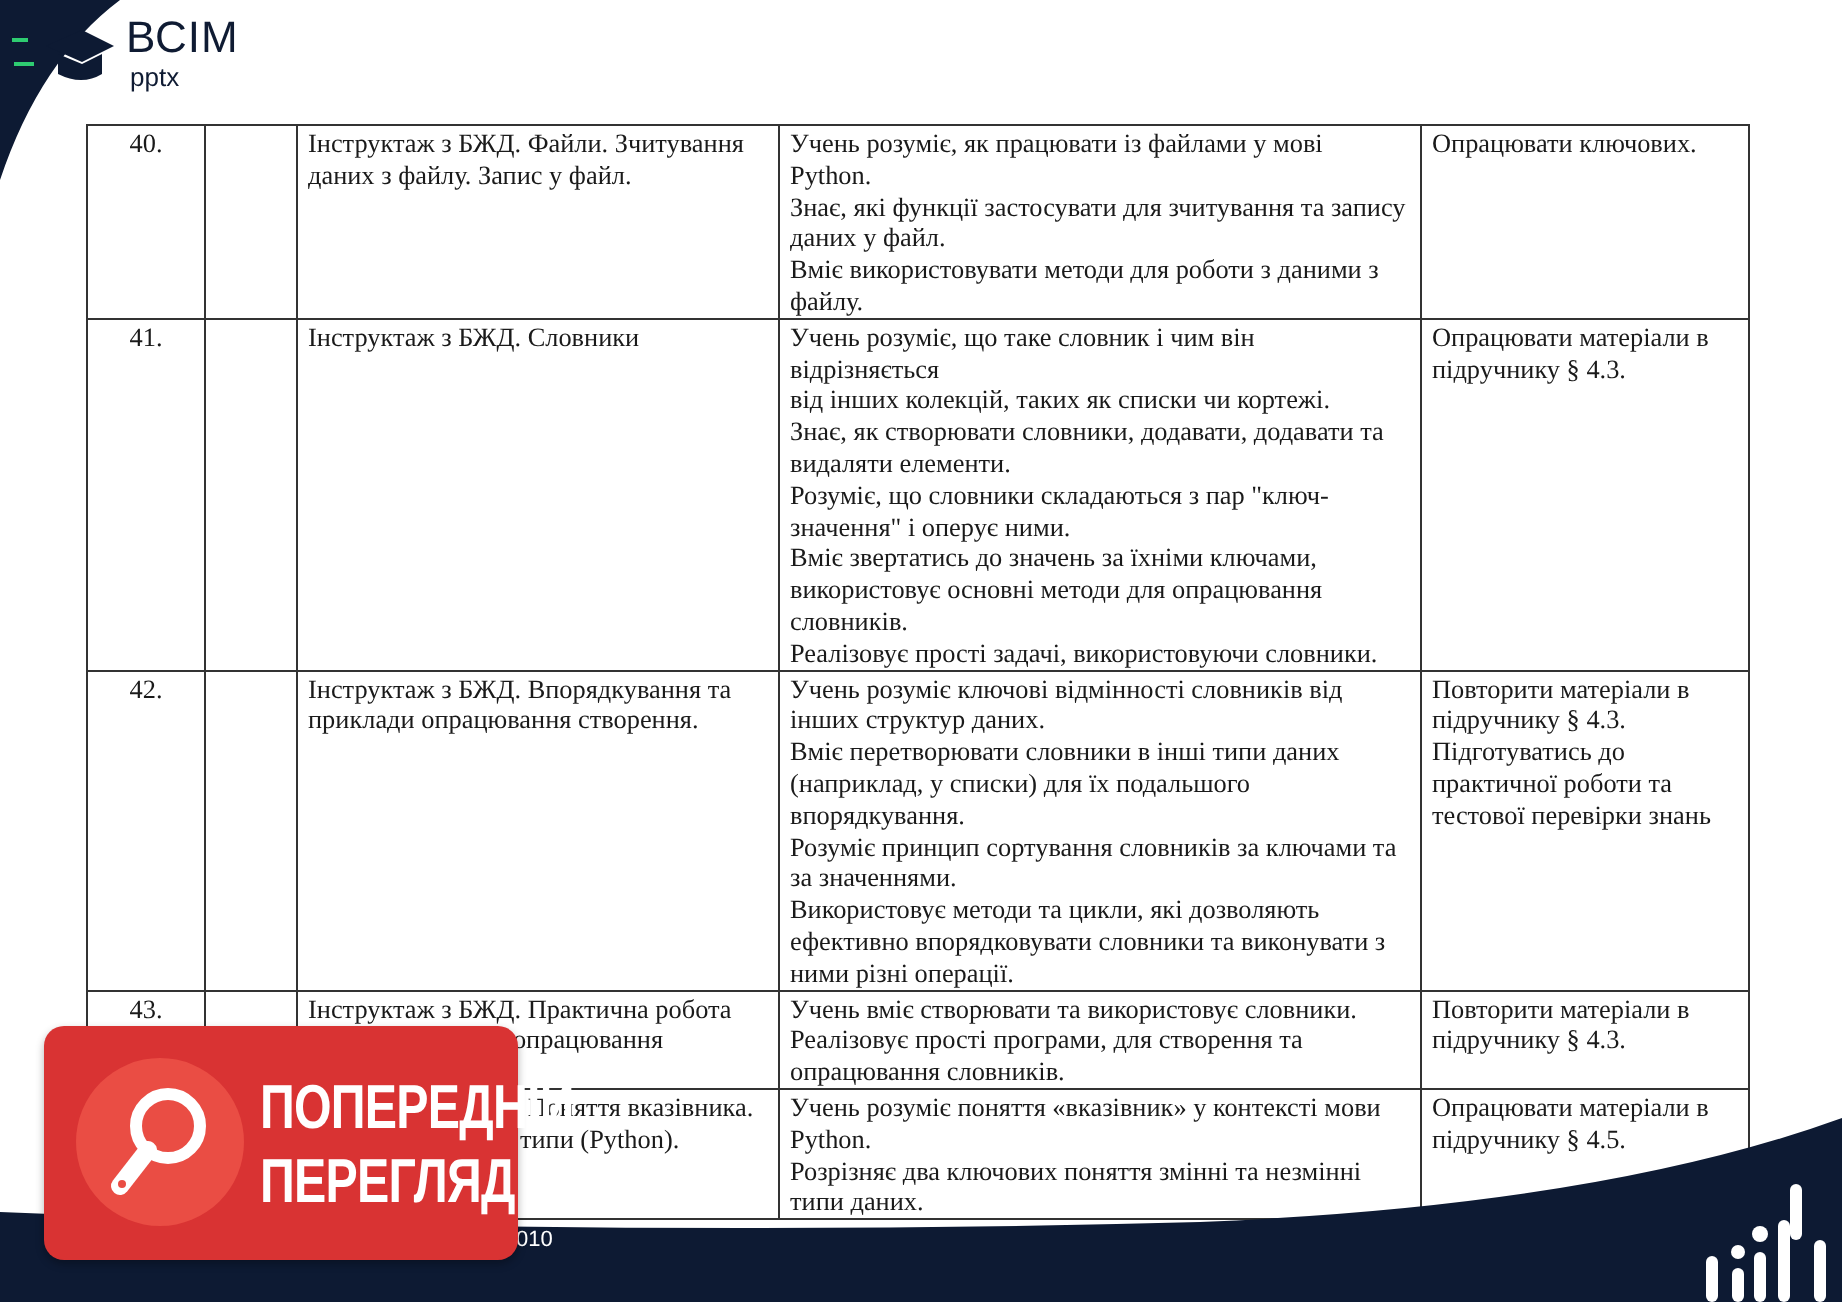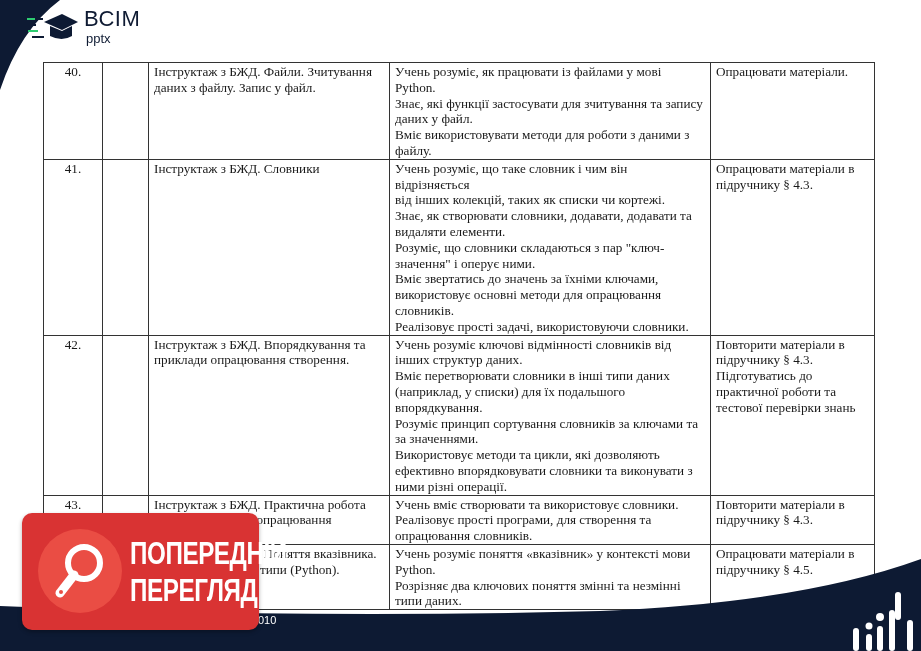--- a/index.html
+++ b/index.html
@@ -1,18 +1,18 @@
 <!DOCTYPE html>
 <html><head>
 <meta charset="utf-8">
 <style>
   html, body { margin:0; padding:0; }
   body { width:921px; height:651px; position:relative; overflow:hidden; background:#ffffff; font-family:"Liberation Serif", serif; }
   .corner-tl { position:absolute; left:0; top:0; width:120px; height:120px; }
-  .logo { position:absolute; left:24px; top:8px; display:flex; align-items:flex-start; gap:6px; }
+  .logo { position:absolute; left:3px; top:8px; display:flex; align-items:flex-end; gap:6px; }
   .logo-text { display:flex; flex-direction:column; line-height:1; }
   .logo-main { font-family:"Liberation Sans", sans-serif; font-size:22px; color:#0f1b33; letter-spacing:0.5px; }
   .logo-sub { font-family:"Liberation Sans", sans-serif; font-size:13px; color:#0f1b33; margin-left:2px; margin-top:2px; }
   table.plan { position:absolute; left:43px; top:62px; width:832px; border-collapse:collapse; font-size:13.2px; color:#1a1a1a; }
   table.plan td { border:1px solid #333; vertical-align:top; padding:1px 5px 0 5px; line-height:15.8px; }
   td.num { width:48px; text-align:center; }
   td.date { width:35px; }
   td.topic { width:230px; }
   td.result { width:310px; }
   td.hw { }
@@ -56,21 +56,21 @@
           <div>даних з файлу. Запис у файл.</div>
         </td>
         <td class="result">
           <div>Учень розуміє, як працювати із файлами у мові Python.</div>
           <div>Знає, які функції застосувати для зчитування та запису</div>
           <div>даних у файл.</div>
           <div>Вміє використовувати методи для роботи з даними з</div>
           <div>файлу.</div>
         </td>
         <td class="hw">
-          <div>Опрацювати матеріали.</div>
+          <div>Опрацювати ключових.</div>
         </td>
       </tr>
       <tr style="height: 149px;">
         <td class="num">41.</td>
         <td class="date"></td>
         <td class="topic">
           <div>Інструктаж з БЖД. Словники</div>
         </td>
         <td class="result">
           <div>Учень розуміє, що таке словник і чим він відрізняється</div>

